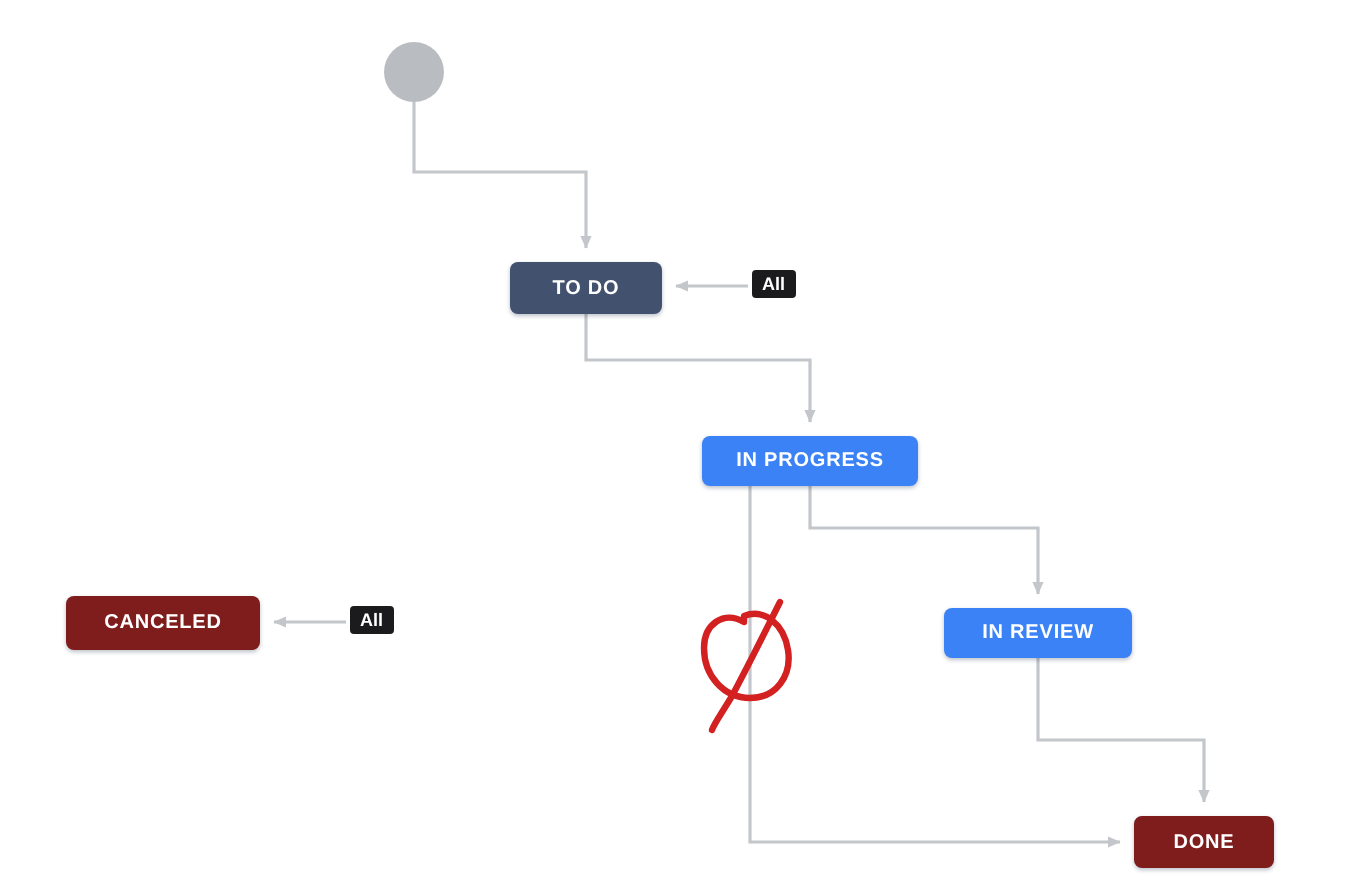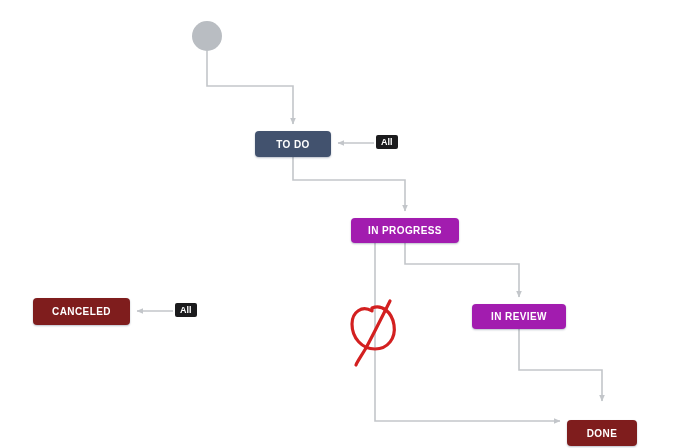--- a/index.html
+++ b/index.html
@@ -39,21 +39,21 @@
     letter-spacing: 0.4px;
     text-transform: uppercase;
     white-space: nowrap;
     user-select: none;
   }
   .node-todo {
     background: #42526e;
     box-shadow: 0 1px 2px rgba(9,30,66,0.28);
   }
   .node-blue {
-    background: #a21caf;
+    background: #3b82f6;
     box-shadow: 0 1px 2px rgba(9,30,66,0.28);
   }
   .node-green {
     background: #7f1d1d;
     box-shadow: 0 1px 2px rgba(9,30,66,0.28);
   }
   .start-circle {
     position: absolute;
     border-radius: 50%;
     background: #b9bdc2;
@@ -120,21 +120,21 @@
   </div>
 
   <div class="node node-blue" style="left:472px; top:304px; width:94px; height:25px;">
     <span>IN REVIEW</span>
   </div>
 
   <div class="node node-green" style="left:33px; top:298px; width:97px; height:27px;">
     <span>CANCELED</span>
   </div>
 
-  <div class="node node-green" style="left:567px; top:420px; width:70px; height:26px;">
+  <div class="node node-green" style="left:567px; top:408px; width:70px; height:26px;">
     <span>DONE</span>
   </div>
 
   <div class="badge" style="left:376px; top:135px;">
     <span>All</span>
   </div>
 
   <div class="badge" style="left:175px; top:303px;">
     <span>All</span>
   </div>

